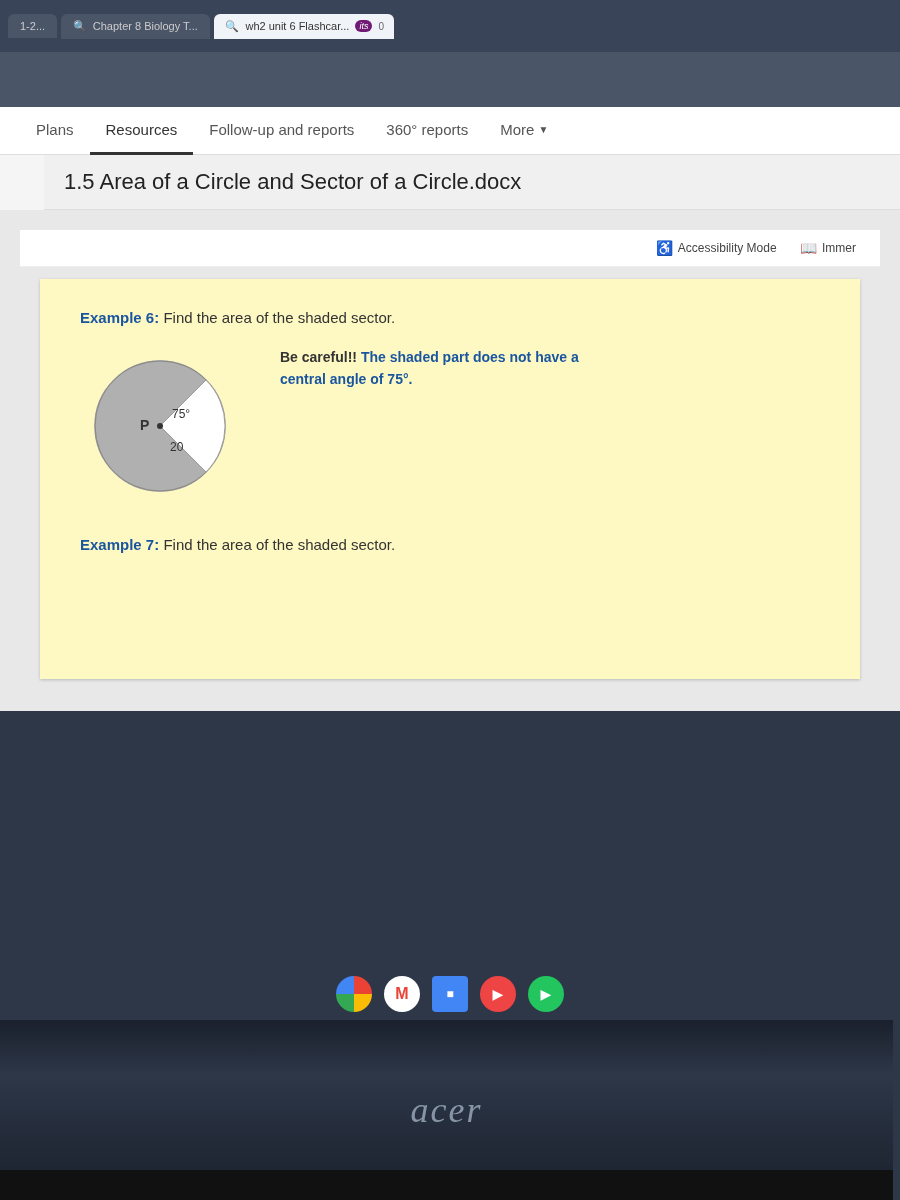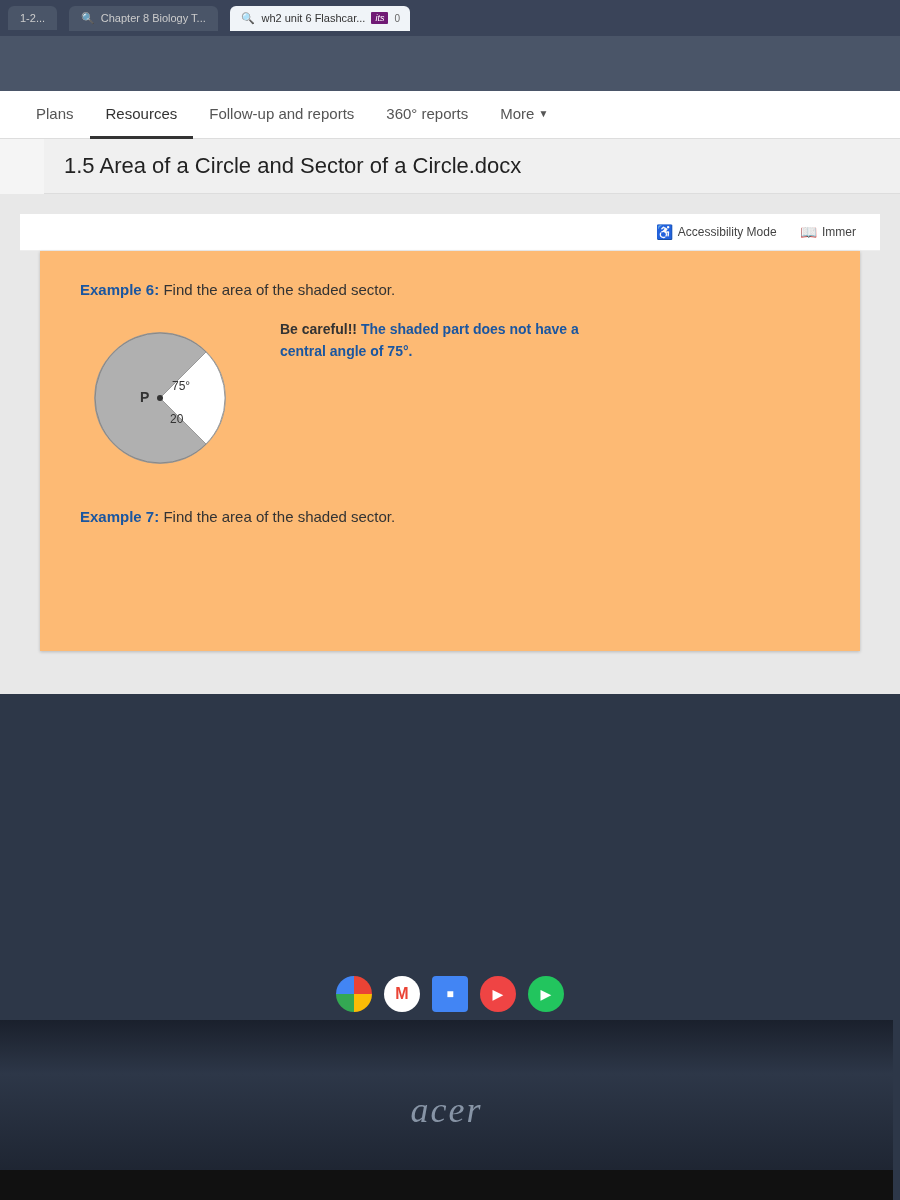--- a/index.html
+++ b/index.html
@@ -8,25 +8,25 @@
       height: 1200px;
       background: #2d3748;
       font-family: Arial, sans-serif;
       overflow: hidden;
       position: relative;
     }
 
     
     .browser-bar {
       background: #3a4459;
-      height: 36px;
+      height: 52px;
       display: flex;
       align-items: center;
       padding: 0 8px;
-      gap: 12px;
+      gap: 4px;
     }
     .tab {
       background: #4a5568;
       border-radius: 6px 6px 0 0;
       padding: 6px 12px;
       font-size: 11px;
       color: #ccc;
       display: flex;
       align-items: center;
       gap: 6px;
@@ -34,21 +34,21 @@
       white-space: nowrap;
       max-width: 180px;
     }
     .tab.active {
       background: #f0f4f8;
       color: #333;
     }
     .tab-badge {
       background: #701a75;
       color: white;
-      border-radius: 1px;
+      border-radius: 6px;
       padding: 1px 4px;
       font-size: 9px;
       font-style: italic;
     }
 
     
     .nav-top {
       background: #4a5568;
       height: 55px;
       display: flex;
@@ -148,23 +148,23 @@
       font-size: 12px;
       color: #444;
       cursor: pointer;
       padding: 4px 8px;
       border: none;
       background: none;
     }
 
     
     .doc-page {
-      background: #fdba74;
+      background: #fef9c3;
       padding: 30px 40px;
-      margin: 0 auto;
+      margin: 12px auto;
       max-width: 820px;
       min-height: 400px;
       box-shadow: 0 1px 3px rgba(0,0,0,0.2);
     }
 
     .example-heading {
       font-size: 15px;
       color: #333;
       margin-bottom: 20px;
     }

